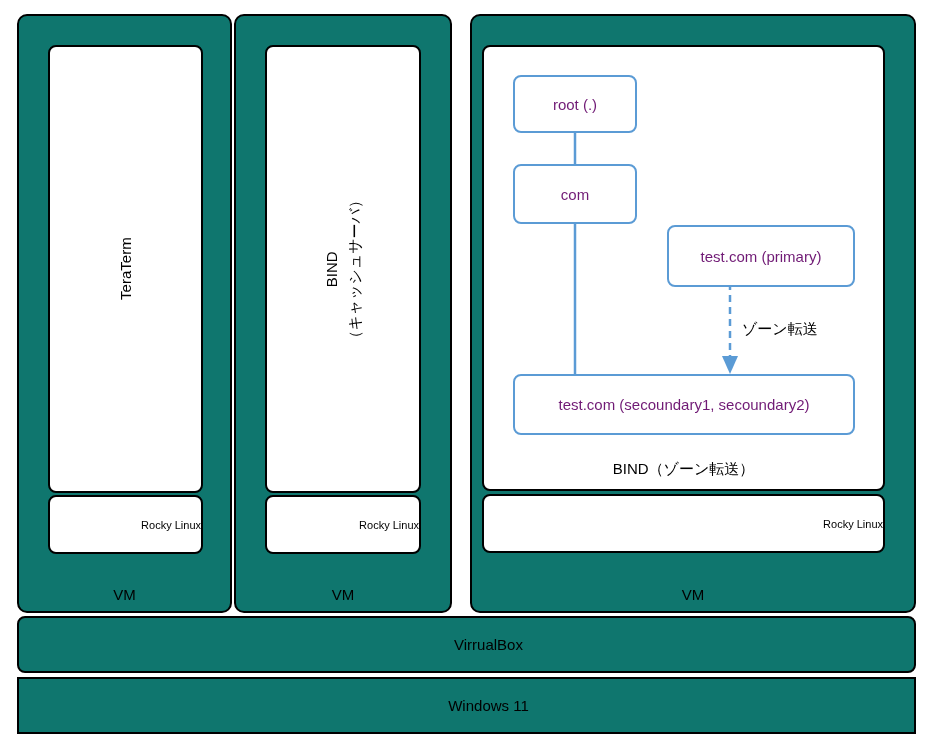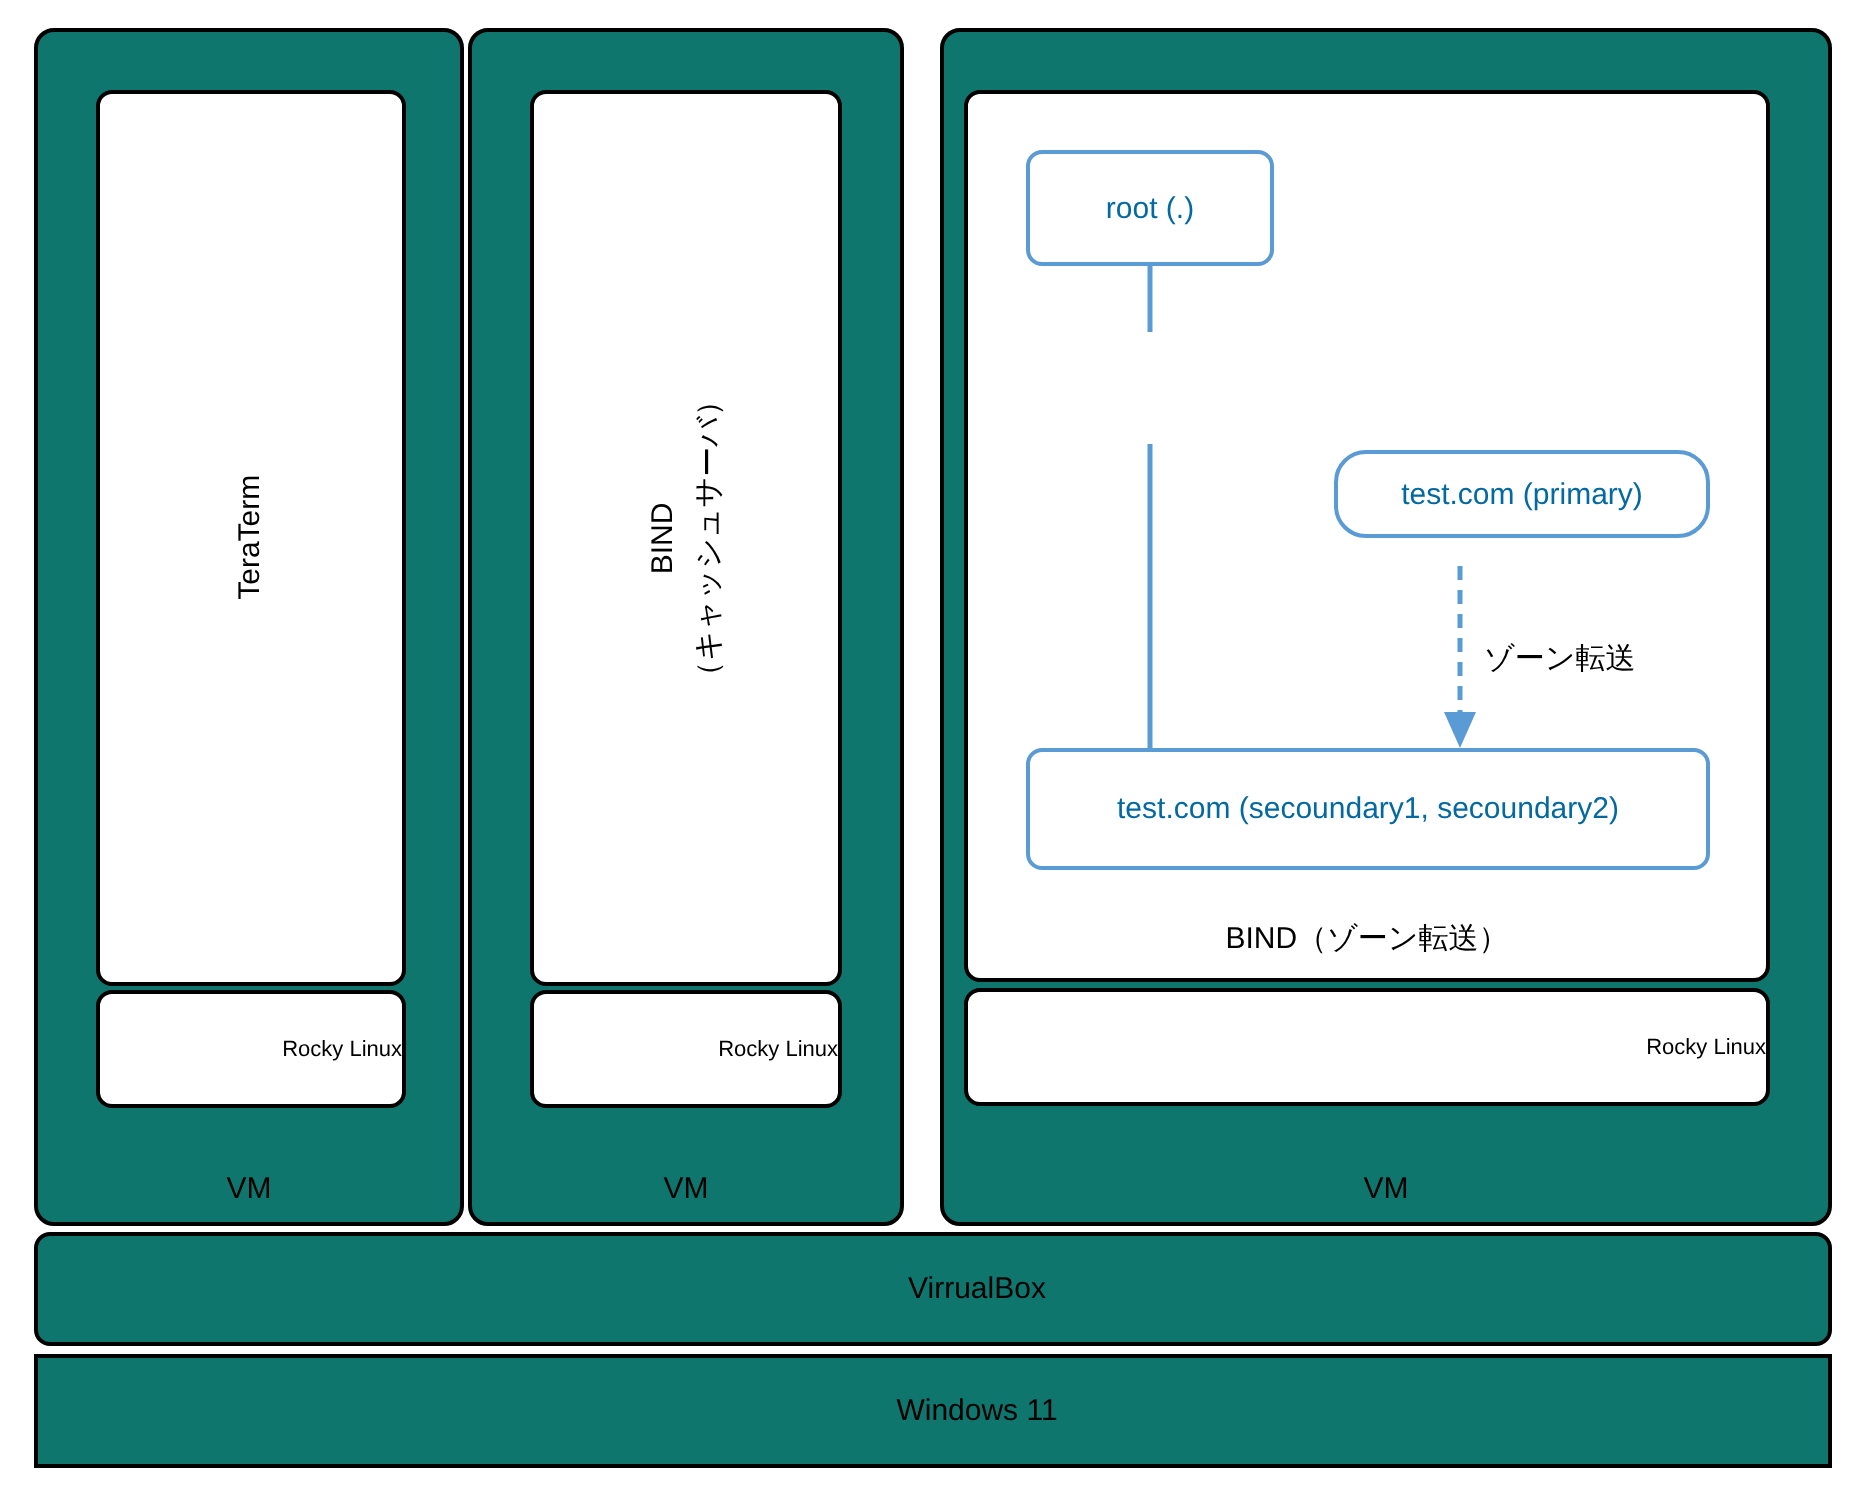--- a/index.html
+++ b/index.html
@@ -26,21 +26,21 @@
     border-radius: 8px;
     background: #ffffff;
     box-sizing: border-box;
   }
   .bluebox {
     position: absolute;
     border: 2.5px solid #5B9BD5;
     border-radius: 8px;
     background: #ffffff;
     box-sizing: border-box;
-    color: #0369a1;
+    color: #701a75;
     font-size: 15px;
     display: flex;
     align-items: center;
     justify-content: center;
     white-space: nowrap;
     z-index: 2;
   }
   .center {
     display: flex;
     align-items: center;
@@ -69,21 +69,21 @@
 
   #vm2        { left: 234px; top: 14px;  width: 218px; height: 599px; }
   #vm2-app    { left: 265px; top: 45px;  width: 156px; height: 448px; }
   #vm2-os     { left: 265px; top: 495px; width: 156px; height: 59px; }
   #vm2-label  { left: 234px; top: 586px; width: 218px; }
 
   #vm3        { left: 470px; top: 14px;  width: 446px; height: 599px; }
   #vm3-inner  { left: 482px; top: 45px;  width: 403px; height: 446px; }
   #node-root      { left: 513px; top: 75px;  width: 124px; height: 58px; }
   #node-com       { left: 513px; top: 164px; width: 124px; height: 60px; }
-  #node-primary   { left: 667px; top: 225px; width: 188px; height: 44px; border-radius: 16px; }
+  #node-primary   { left: 667px; top: 225px; width: 188px; height: 62px; }
   #node-secondary { left: 513px; top: 374px; width: 342px; height: 61px; }
   #zone-label     { left: 742px; top: 320px; font-size: 15px; color: #000000; z-index: 3; }
   #vm3-caption    { left: 482px; top: 460px; width: 403px; }
   #vm3-os         { left: 482px; top: 494px; width: 403px; height: 59px; }
   #vm3-label      { left: 470px; top: 586px; width: 446px; }
 
   #layer-vbox { left: 17px; top: 616px; width: 899px; height: 57px; border-radius: 8px; font-size: 15px; }
   #layer-win  { left: 17px; top: 677px; width: 899px; height: 57px; border-radius: 0; font-size: 15px; }
 
   #connectors {
@@ -126,20 +126,23 @@
   <svg id="connectors" viewBox="0 0 934 751" xmlns="http://www.w3.org/2000/svg">
     <line x1="575" y1="131" x2="575" y2="166" stroke="#5B9BD5" stroke-width="2.5"></line>
     <line x1="575" y1="222" x2="575" y2="376" stroke="#5B9BD5" stroke-width="2.5"></line>
     <line x1="730" y1="283" x2="730" y2="356" stroke="#5B9BD5" stroke-width="2.5" stroke-dasharray="7,5"></line>
     <polygon points="722,356 738,356 730,374" fill="#5B9BD5"></polygon>
   </svg>
 
   <div class="bluebox" id="node-root">
     <span>root (.)</span>
   </div>
+  <div class="bluebox" id="node-com">
+    <span>com</span>
+  </div>
   <div class="bluebox" id="node-primary">
     <span>test.com (primary)</span>
   </div>
   <div class="bluebox" id="node-secondary">
     <span>test.com (secoundary1, secoundary2)</span>
   </div>
   <div class="label" id="zone-label">ゾーン転送</div>
 
   <div class="label" id="vm3-caption">BIND（ゾーン転送）</div>
   <div class="innerbox center os-box" id="vm3-os">

